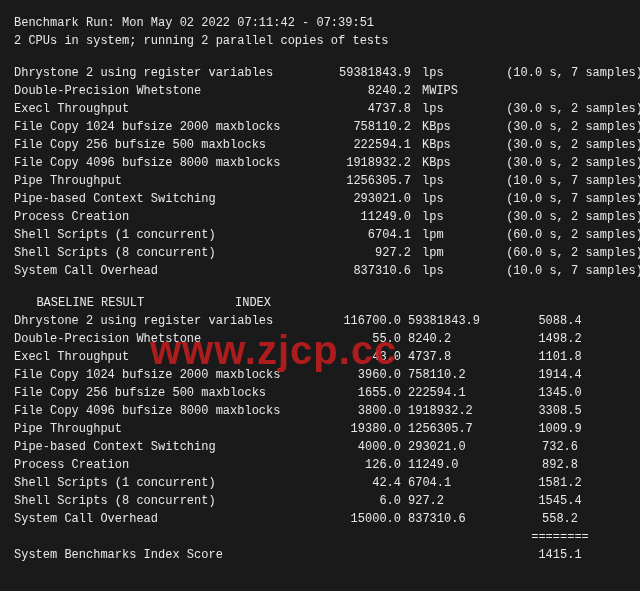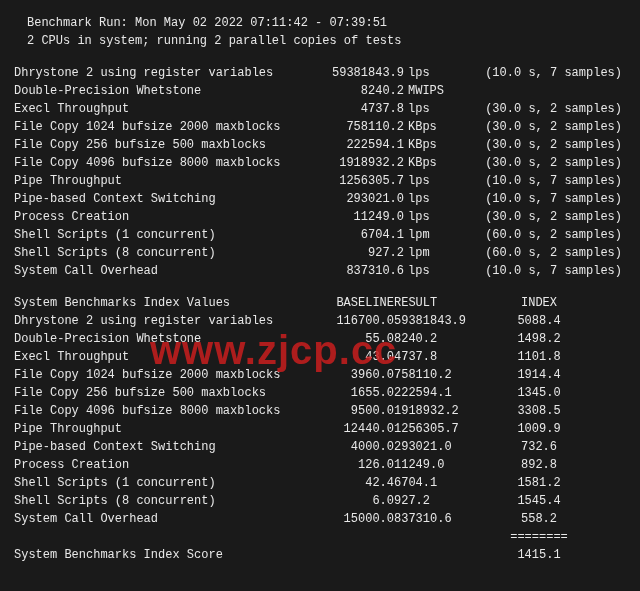--- a/index.html
+++ b/index.html
@@ -8,22 +8,22 @@
     background: #1a1a1a;
     color: #e8e8e8;
     font-family: "Consolas", "Courier New", monospace;
     font-size: 12px;
     line-height: 1.5;
     width: 640px;
     box-sizing: border-box;
     white-space: nowrap;
     position: relative;
   }
-  .line { display: block; margin-left: 13px; }
-  .row  { display: flex; }
+  .line { display: block; }
+  .row  { display: flex; gap: 7px; }
   .name { width: 300px; flex: 0 0 auto; }
   .v    { width: 90px;  text-align: right; flex: 0 0 auto; }
   .u    { width: 50px;  text-align: left;  flex: 0 0 auto; padding-left: 4px;}
   .p    { width: 150px; text-align: right;  flex: 0 0 auto; padding-left: 14px;}
   
   .bl   { width: 80px; text-align: right; flex:0 0 auto;font-family:Liberation Mono, monospace;}
   .rs   { width: 110px; text-align: left; flex:0 0 auto;}
   .ix   { width: 70px; text-align: center; flex:0 0 auto;}
   .hdr .name{ width:300px;}
   .watermark {
@@ -118,21 +118,20 @@
       <span class="name">System Call Overhead</span>
       <span class="v">837310.6</span>
       <span class="u">lps</span>
       <span class="p">(10.0 s, 7 samples)</span>
     </div>
   </div>
 
 <div class="gap"></div>
 
 <div class="row hdr">
-  <span class="name">System Benchmarks Index Values</span>
   <span class="bl">BASELINE</span>
   <span class="rs">RESULT</span>
   <span class="ix">INDEX</span>
 </div>
 
 <div id="indextbl">
     <div class="row">
       <span class="name">Dhrystone 2 using register variables</span>
       <span class="bl">116700.0</span>
       <span class="rs">59381843.9</span>
@@ -157,27 +156,27 @@
       <span class="ix">1914.4</span>
     </div>
     <div class="row">
       <span class="name">File Copy 256 bufsize 500 maxblocks</span>
       <span class="bl">1655.0</span>
       <span class="rs">222594.1</span>
       <span class="ix">1345.0</span>
     </div>
     <div class="row">
       <span class="name">File Copy 4096 bufsize 8000 maxblocks</span>
-      <span class="bl">9500.0</span>
+      <span class="bl">3800.0</span>
       <span class="rs">1918932.2</span>
       <span class="ix">3308.5</span>
     </div>
     <div class="row">
       <span class="name">Pipe Throughput</span>
-      <span class="bl">12440.0</span>
+      <span class="bl">19380.0</span>
       <span class="rs">1256305.7</span>
       <span class="ix">1009.9</span>
     </div>
     <div class="row">
       <span class="name">Pipe-based Context Switching</span>
       <span class="bl">4000.0</span>
       <span class="rs">293021.0</span>
       <span class="ix">732.6</span>
     </div>
     <div class="row">

